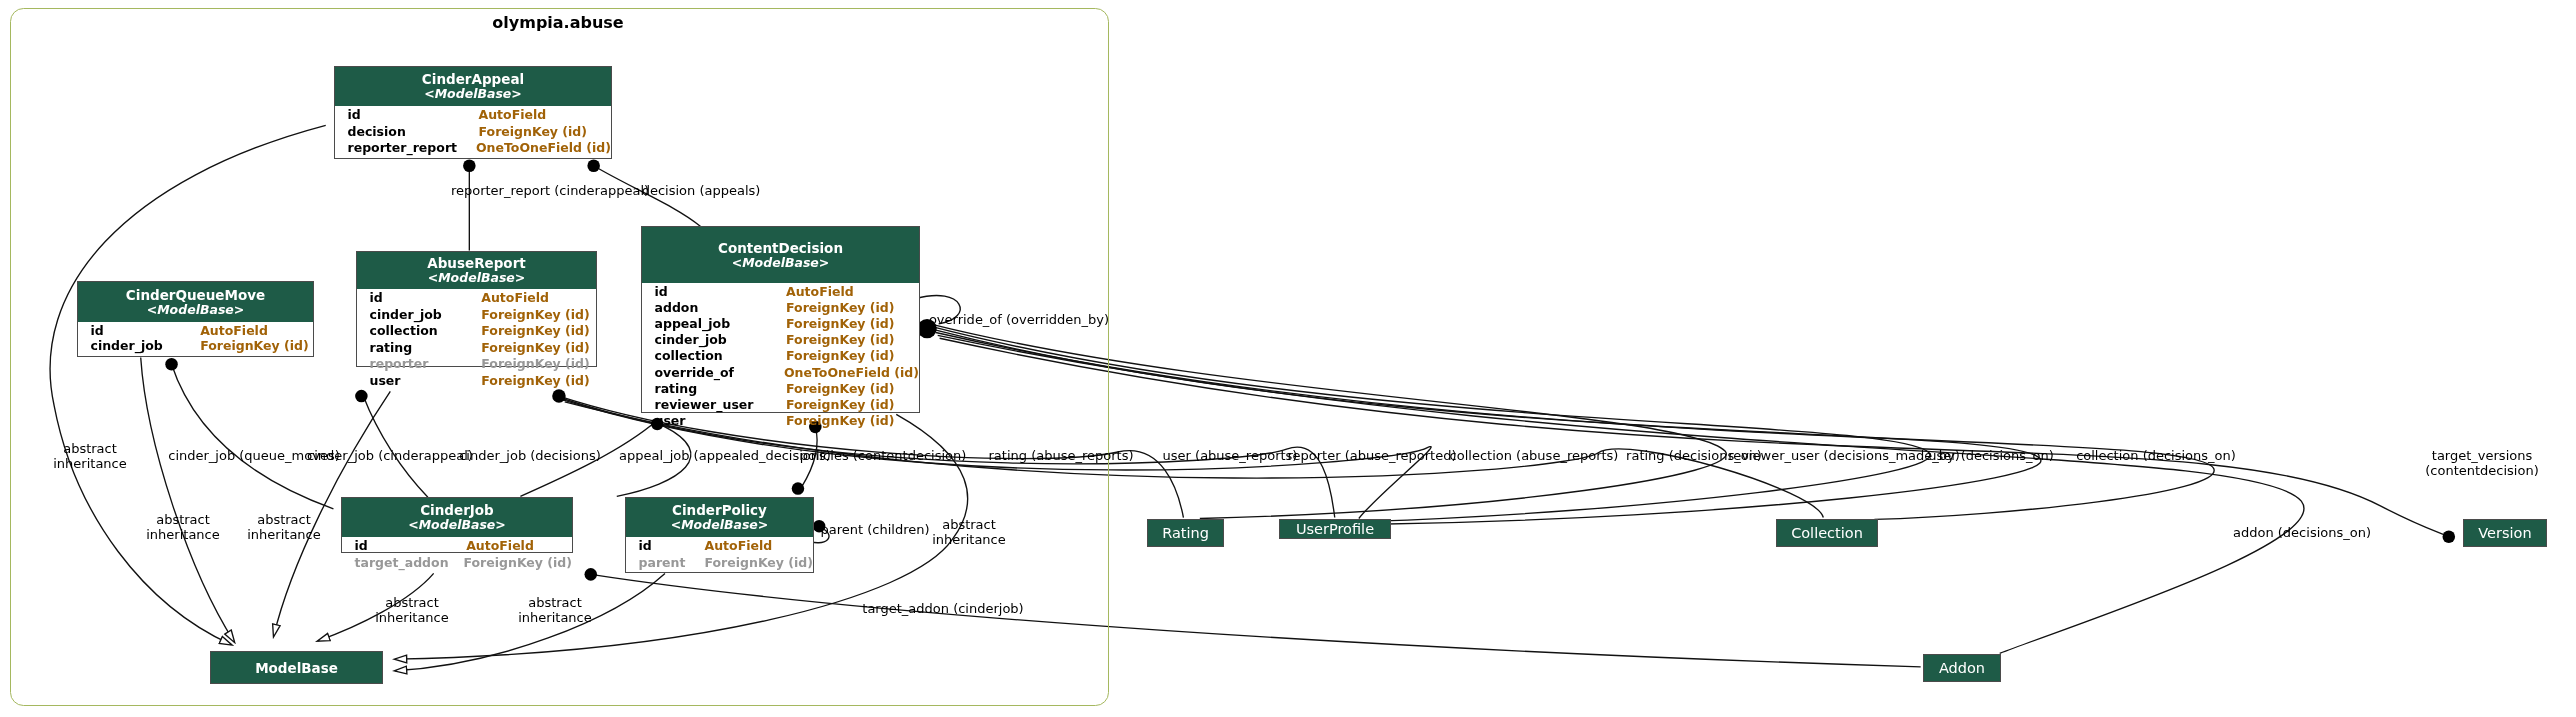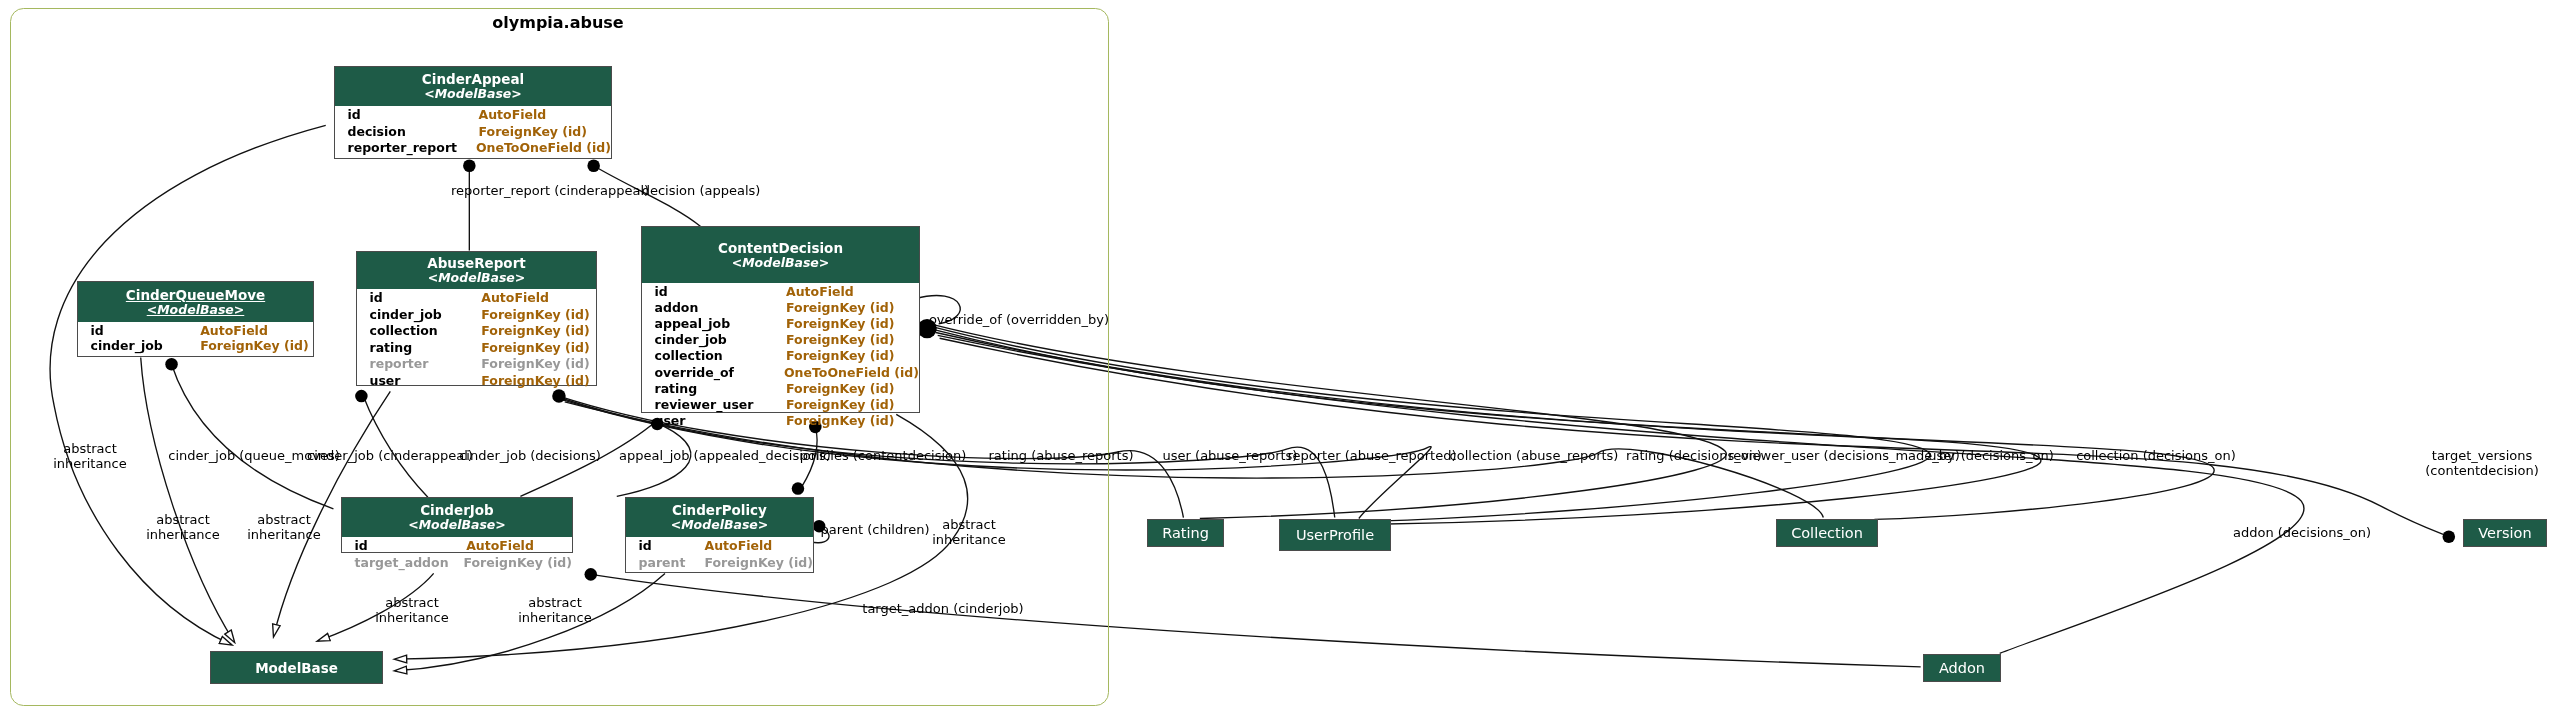--- a/index.html
+++ b/index.html
@@ -96,36 +96,36 @@
             <div class="fname" style="width: 52%;">decision</div>
             <div class="ftype">ForeignKey (id)</div>
           </div>
           <div class="frow">
             <div class="fname" style="width: 52%;">reporter_report</div>
             <div class="ftype">OneToOneField (id)</div>
           </div>
         </div>
       </div>
       <div class="mtable" style="left: 69px; top: 281px; width: 237px; height: 76px;">
-        <div class="hdr" style="height: 40px; text-decoration: underline;">
+        <div class="hdr" style="height: 40px;">
           <div class="title">CinderQueueMove</div>
           <div class="base">&lt;ModelBase&gt;</div>
         </div>
         <div class="rows" style="height: 32px;">
           <div class="frow">
             <div class="fname" style="width: 52%;">id</div>
             <div class="ftype">AutoField</div>
           </div>
           <div class="frow">
             <div class="fname" style="width: 52%;">cinder_job</div>
             <div class="ftype">ForeignKey (id)</div>
           </div>
         </div>
       </div>
-      <div class="mtable" style="left: 348px; top: 251px; width: 241px; height: 135px;">
+      <div class="mtable" style="left: 348px; top: 251px; width: 241px; height: 116px;">
         <div class="hdr" style="height: 37px;">
           <div class="title">AbuseReport</div>
           <div class="base">&lt;ModelBase&gt;</div>
         </div>
         <div class="rows" style="height: 100px;">
           <div class="frow">
             <div class="fname" style="width: 52%;">id</div>
             <div class="ftype">AutoField</div>
           </div>
           <div class="frow">
@@ -223,21 +223,21 @@
           <div class="frow">
             <div class="fname muted" style="width: 42%;">parent</div>
             <div class="ftype muted">ForeignKey (id)</div>
           </div>
         </div>
       </div>
     </div>
   <div id="nodes-root">
       <div class="gnode boldtxt" style="left: 210px; top: 651px; width: 173px; height: 33px;">ModelBase</div>
       <div class="gnode" style="left: 1147px; top: 519px; width: 77px; height: 28px;">Rating</div>
-      <div class="gnode" style="left: 1279px; top: 519px; width: 112px; height: 32px;">UserProfile</div>
+      <div class="gnode" style="left: 1279px; top: 519px; width: 112px; height: 20px;">UserProfile</div>
       <div class="gnode" style="left: 1776px; top: 519px; width: 102px; height: 28px;">Collection</div>
       <div class="gnode" style="left: 2463px; top: 519px; width: 84px; height: 28px;">Version</div>
       <div class="gnode" style="left: 1923px; top: 654px; width: 78px; height: 28px;">Addon</div>
     </div>
   <div id="elabels-root">
       <div class="elabel" style="left: 550px; top: 184px;">reporter_report (cinderappeal)</div>
       <div class="elabel" style="left: 701px; top: 184px;">decision (appeals)</div>
       <div class="elabel" style="left: 1019px; top: 313px;">override_of (overridden_by)</div>
       <div class="elabel" style="left: 254px; top: 449px;">cinder_job (queue_moves)</div>
       <div class="elabel" style="left: 390px; top: 449px;">cinder_job (cinderappeal)</div>

